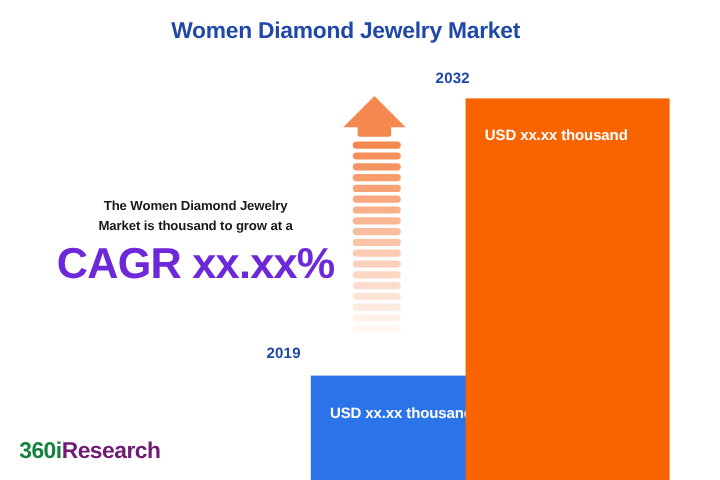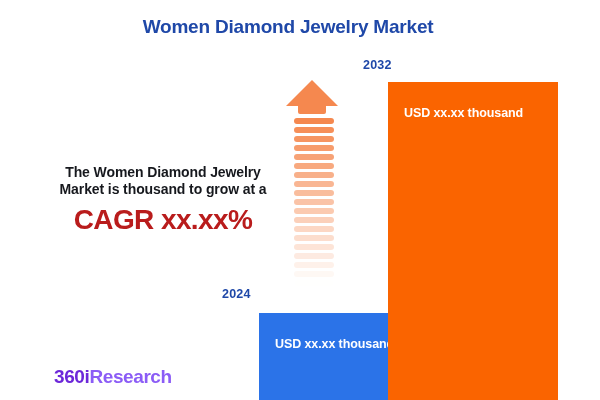--- a/index.html
+++ b/index.html
@@ -37,31 +37,31 @@
 
   
   .caption-block {
     position: absolute;
     left: 22px;
     top: 164px;
     width: 282px;
     text-align: center;
   }
   .caption-text {
-    font-size: 14px;
+    font-size: 11px;
     font-weight: bold;
     color: #16181d;
     line-height: 17px;
     letter-spacing: -0.1px;
   }
   .caption-cagr {
     margin-top: 6px;
-    font-size: 28px;
-    font-weight: bold;
-    color: #b91c1c;
+    font-size: 36px;
+    font-weight: bold;
+    color: #6d28d9;
     letter-spacing: -0.6px;
     line-height: 32px;
     white-space: nowrap;
   }
 
   
   .growth-arrow {
     position: absolute;
     left: 286px;
     top: 80px;
@@ -179,22 +179,22 @@
   
   .logo {
     position: absolute;
     left: 16px;
     top: 366px;
     font-size: 19px;
     font-weight: bold;
     letter-spacing: -0.4px;
     white-space: nowrap;
   }
-  .logo-360i { color: #6d28d9; margin-left: 38px; }
-  .logo-research { color: #8b5cf6; }
+  .logo-360i { color: #15803d; }
+  .logo-research { color: #701a75; }
 </style>
 </head>
 <body>
 
 <div class="infographic">
 
   <div class="chart-title">Women Diamond Jewelry Market</div>
 
   <div class="caption-block">
     <div class="caption-text">The Women Diamond Jewelry</div>
@@ -222,21 +222,21 @@
         <div class="arrow-stripe" style="background: rgba(245, 136, 79, 0.282);"></div>
         <div class="arrow-stripe" style="background: rgba(245, 136, 79, 0.227);"></div>
         <div class="arrow-stripe" style="background: rgba(245, 136, 79, 0.173);"></div>
         <div class="arrow-stripe" style="background: rgba(245, 136, 79, 0.118);"></div>
         <div class="arrow-stripe" style="background: rgba(245, 136, 79, 0.063);"></div>
         <div class="arrow-stripe" style="background: rgba(245, 136, 79, 0.004);"></div>
         <div class="arrow-stripe" style="background: rgba(245, 136, 79, 0);"></div>
       </div>
   </div>
 
-  <div class="year-label year-2024">2024</div>
+  <div class="year-label year-2024">2019</div>
 
   <div class="bar bar-2024">
     <div class="bar-side"></div>
     <div class="bar-face">
       <div class="bar-value">USD xx.xx thousand</div>
     </div>
   </div>
 
   <div class="year-label year-2032">2032</div>
 

